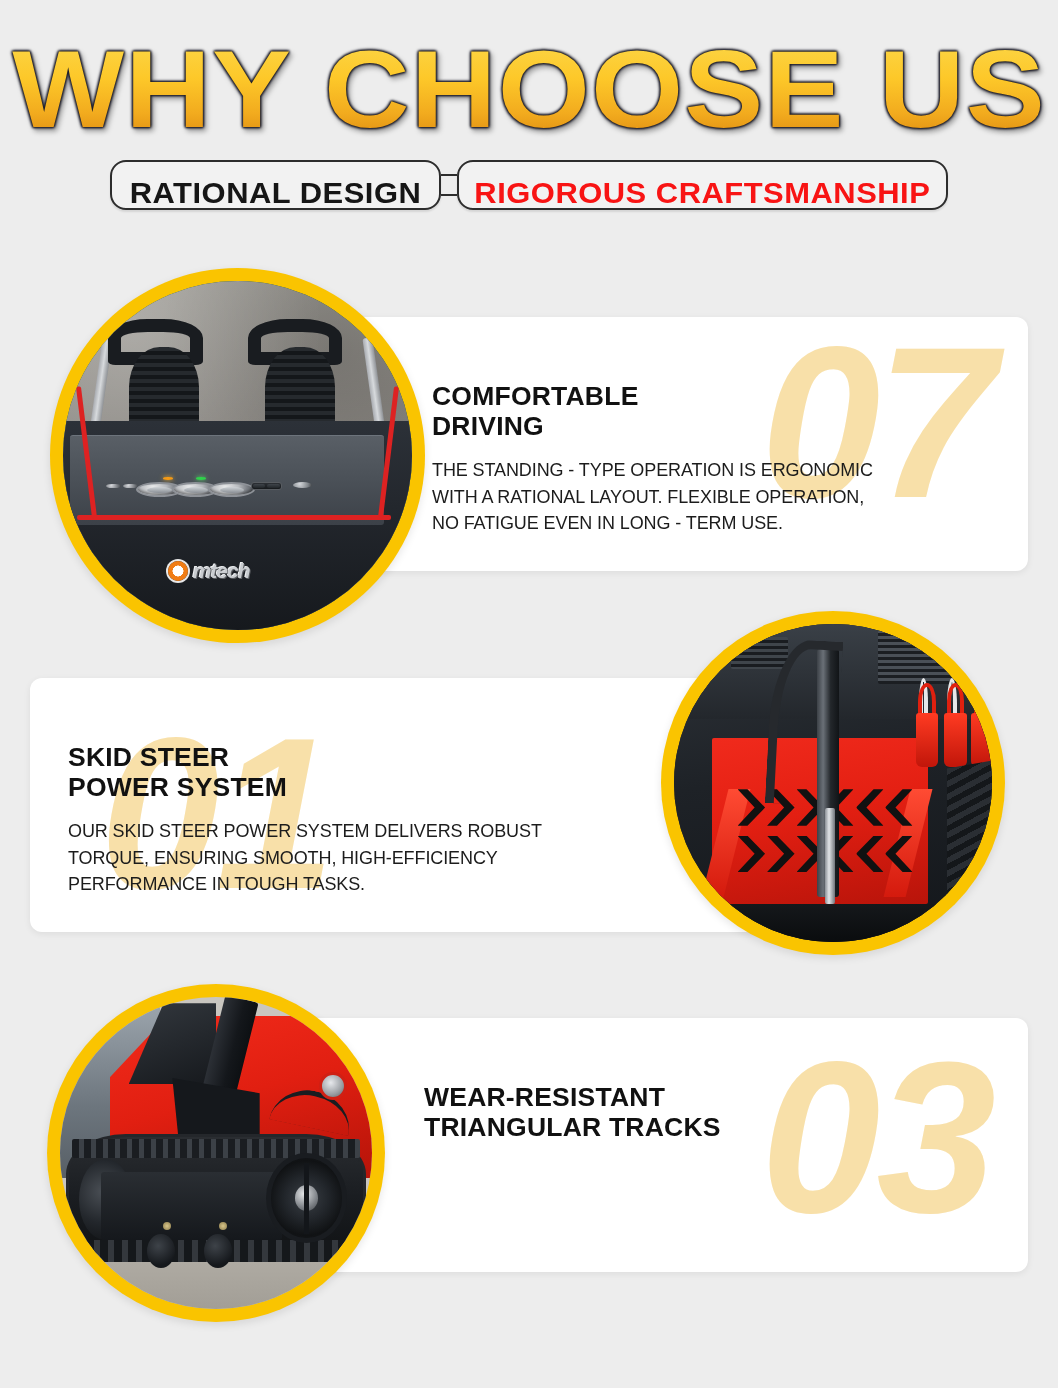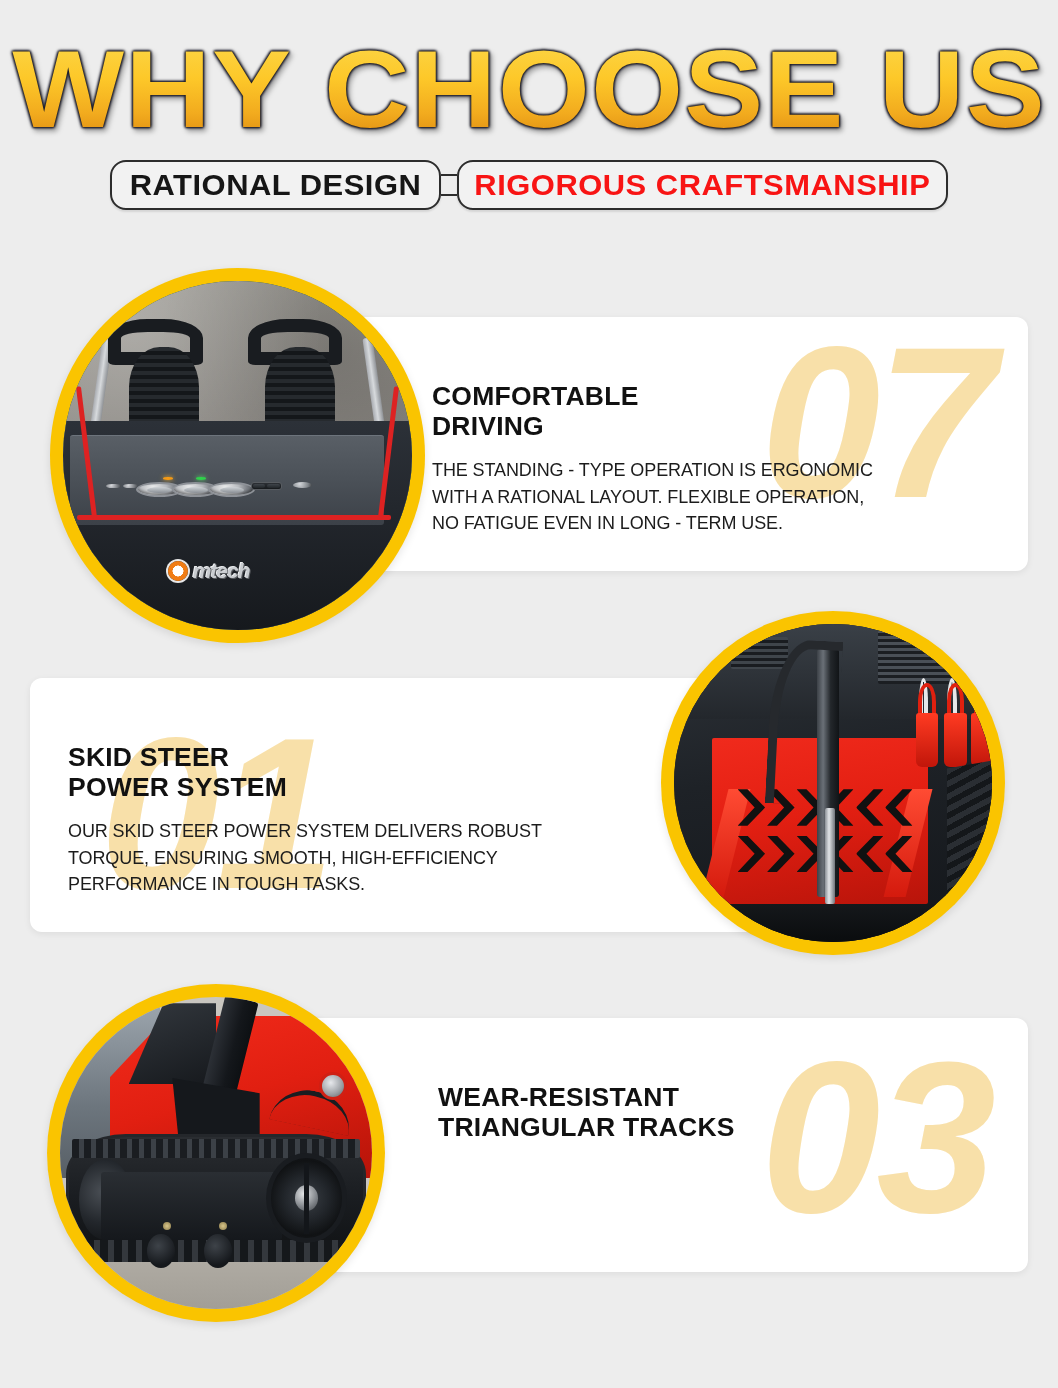--- a/index.html
+++ b/index.html
@@ -63,21 +63,21 @@
     align-items: center;
     gap: 0px;
   }
 
   .badge {
     border: 2px solid #2d2d2d;
     border-radius: 16px;
     background: rgba(255,255,255,0.30);
     height: 50px;
     display: flex;
-    align-items: center;
+    align-items: flex-end;
     justify-content: center;
     padding: 0 22px;
     box-shadow: 0 2px 2px rgba(0,0,0,0.10);
   }
 
   .badge-text {
     font-family: "Liberation Sans", sans-serif;
     font-weight: bold;
     font-size: 30px;
     line-height: 30px;
@@ -130,21 +130,21 @@
   .card-3 .watermark { top: 12px; right: 36px; }
 
   .card-body {
     position: absolute;
     top: 64px;
     z-index: 3;
   }
 
   .card-1 .card-body { left: 240px; width: 580px; }
   .card-2 .card-body { left: 38px;  width: 600px; }
-  .card-3 .card-body { left: 246px; width: 590px; }
+  .card-3 .card-body { left: 232px; width: 590px; }
 
   .card-title {
     font-family: "Liberation Sans", sans-serif;
     font-weight: bold;
     font-size: 26px;
     line-height: 30px;
     color: #111111;
     letter-spacing: 0.2px;
     transform: scaleX(1.02);
     transform-origin: left center;

